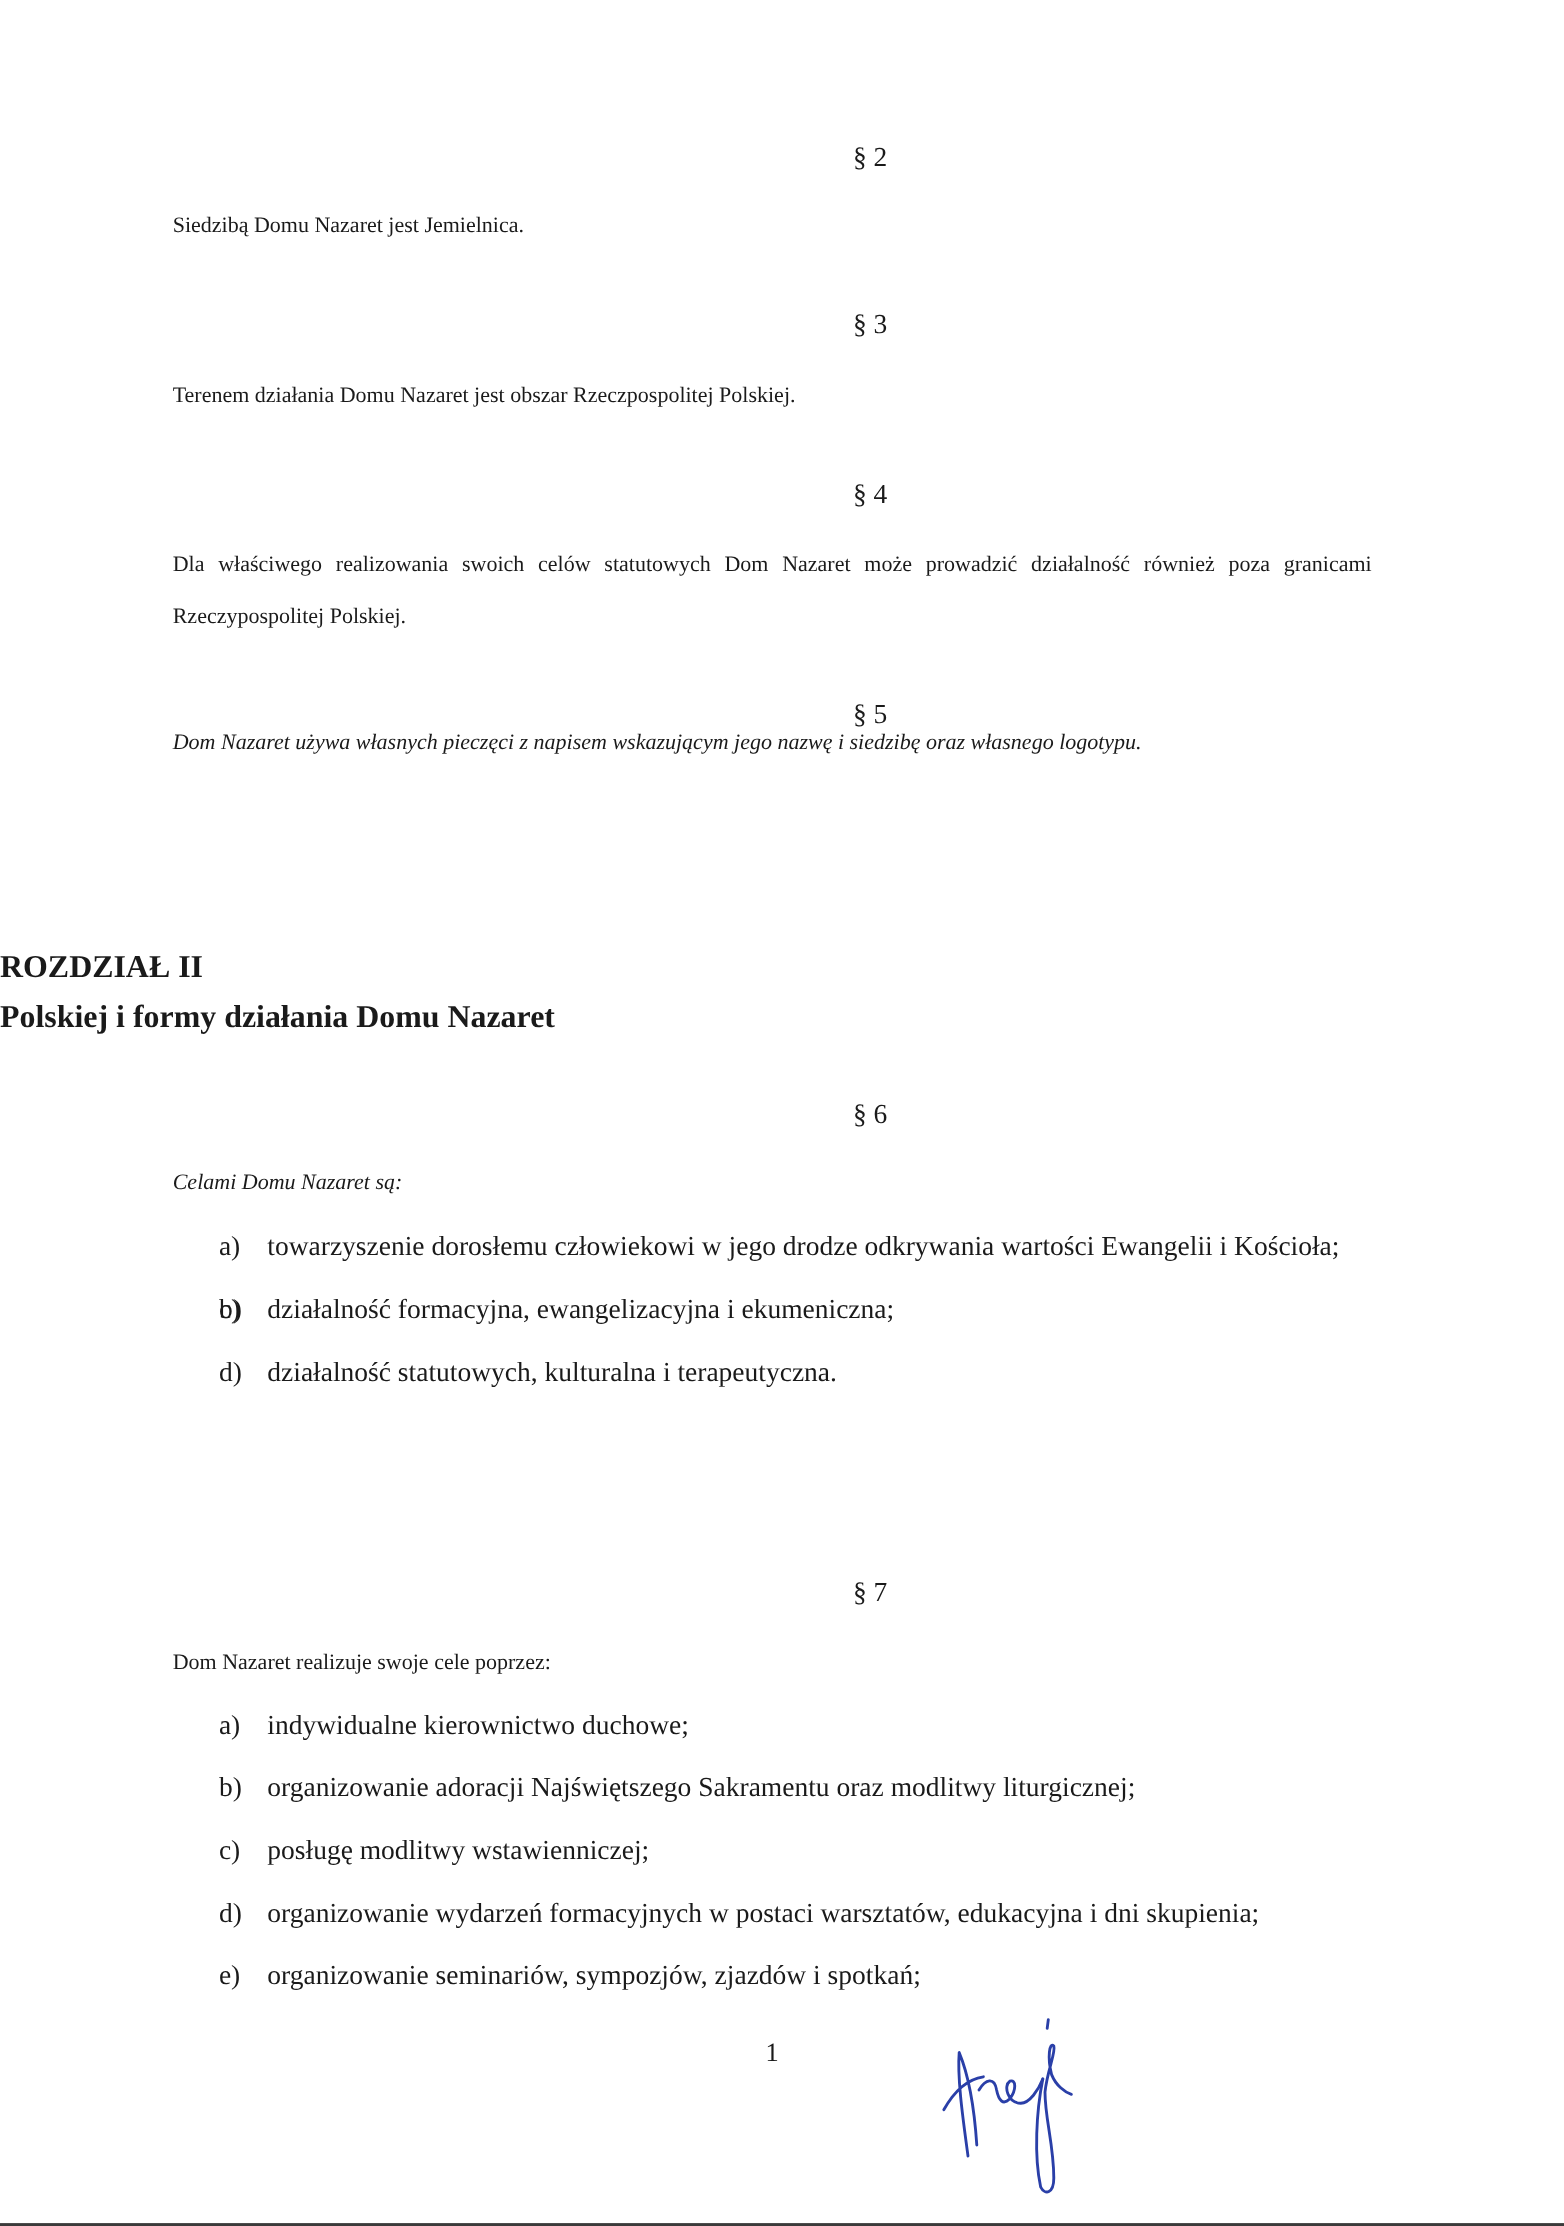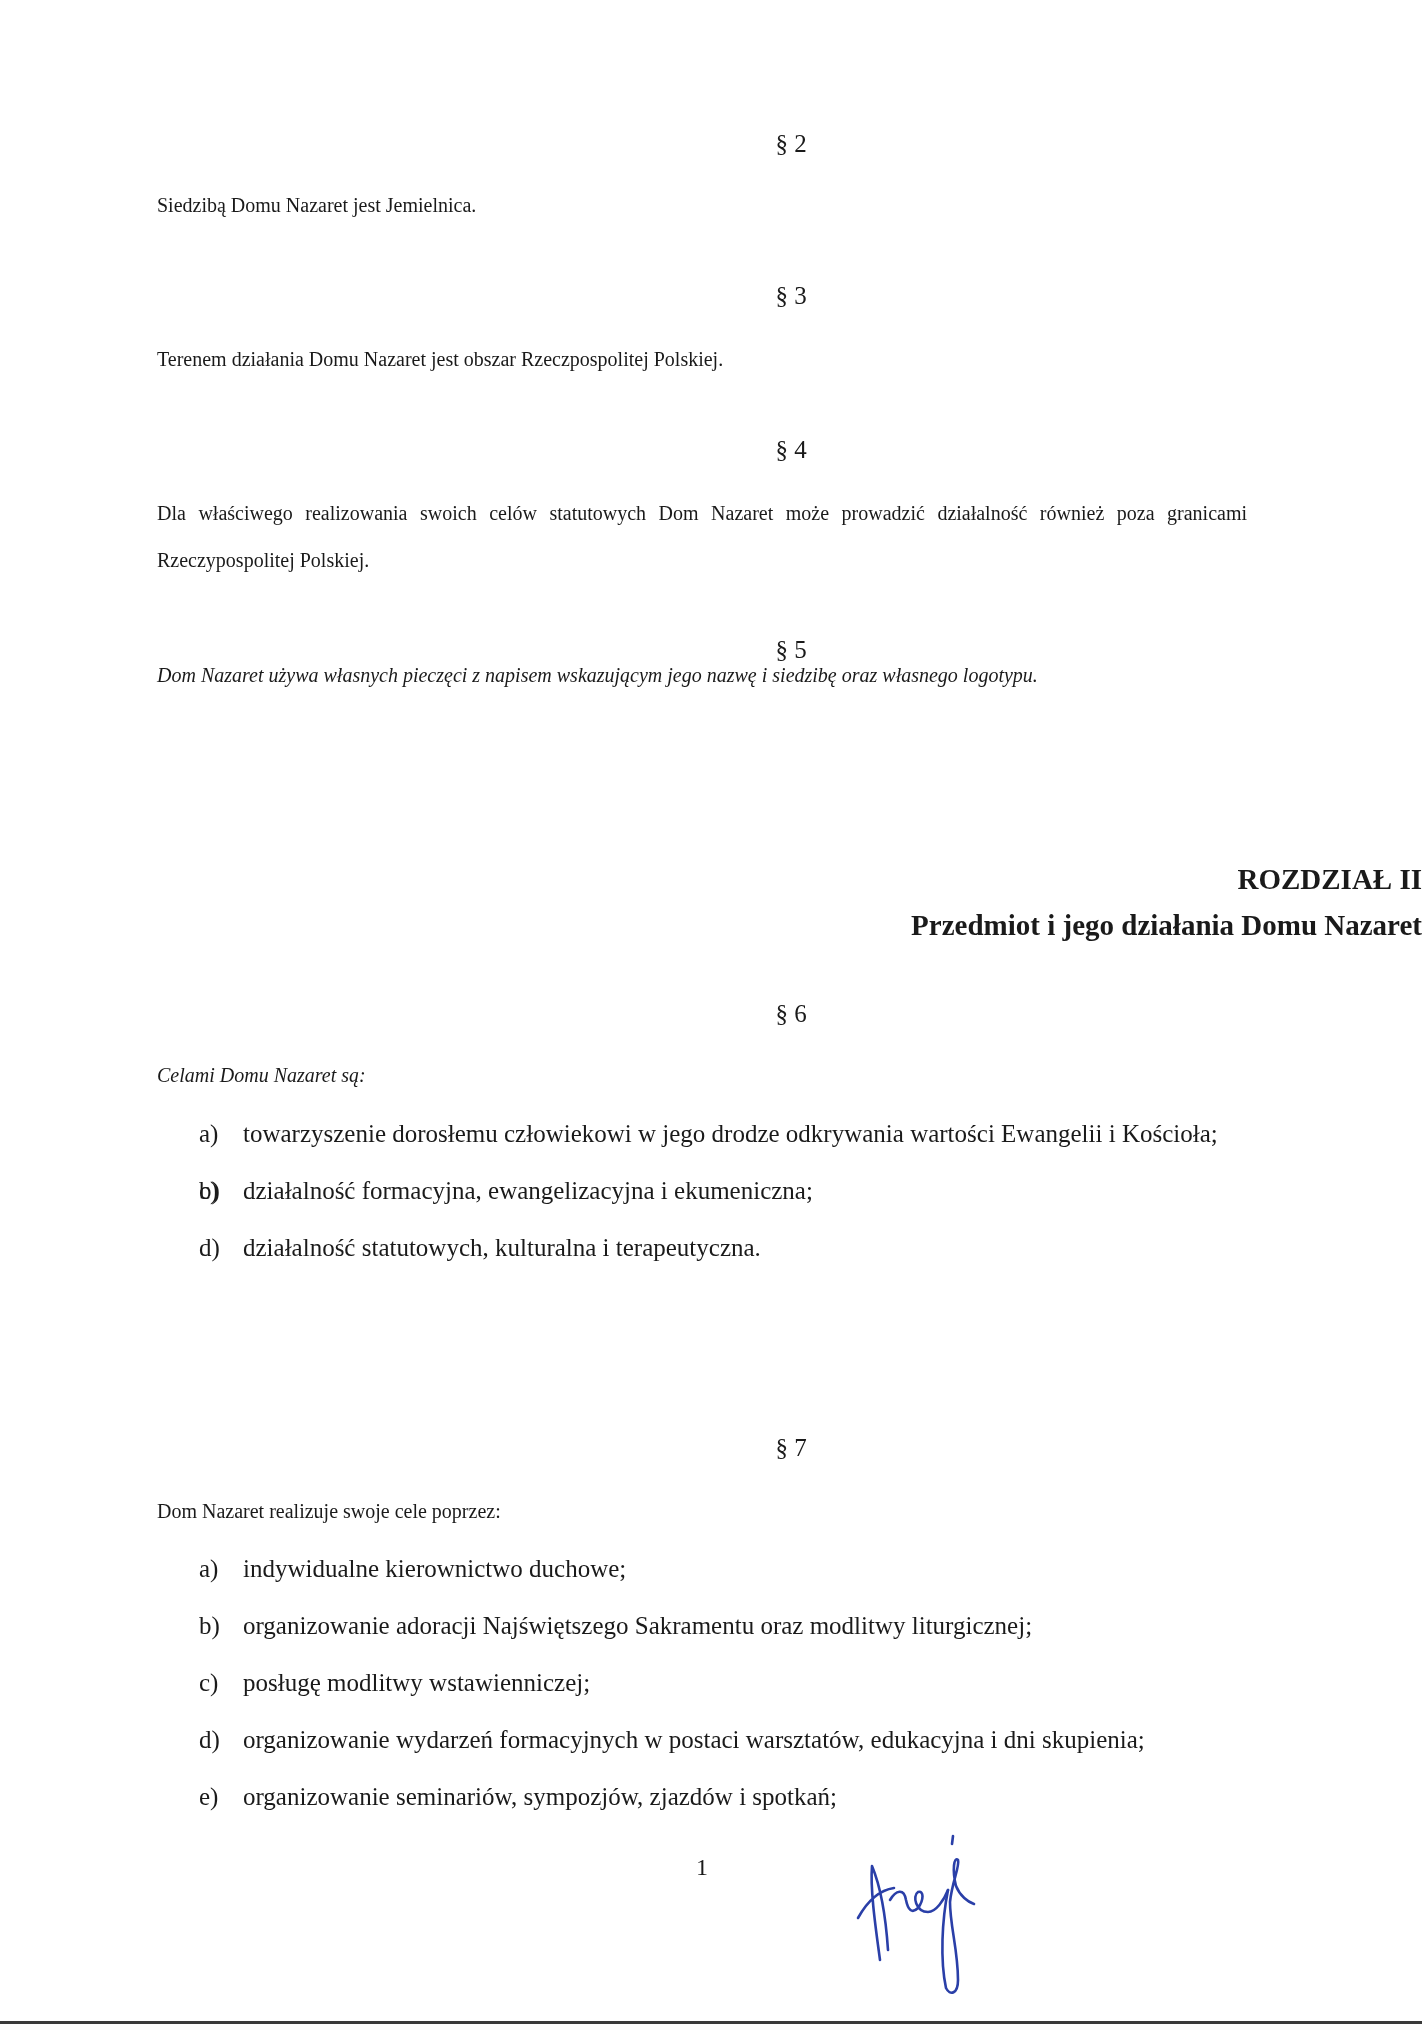--- a/index.html
+++ b/index.html
@@ -13,21 +13,21 @@
       position: absolute; left: 0; width: 1422px; text-align: center;
       font-size: 25px; padding-left: 0; box-sizing: border-box;
     }
     .para-mark span { display: inline-block; margin-left: 160px; }
     .text {
       position: absolute; left: 157px; width: 1090px; font-size: 20px;
       line-height: 47px; text-align: justify;
     }
     .text.single { text-align: left; }
     .chapter {
-      position: absolute; left: 0; width: 1422px; text-align: right;
+      position: absolute; left: 0; width: 1422px; text-align: left;
       font-weight: bold; font-size: 29px; line-height: 46px;
     }
     .chapter .title { font-size: 29px; }
     .list { position: absolute; left: 157px; width: 1090px; margin: 0; padding: 0; list-style: none; }
     .list li { position: relative; font-size: 25px; line-height: 47px; padding-left: 86px; text-align: justify; }
     .list li .marker { position: absolute; left: 42px; top: 0; }
     .page-number { position: absolute; left: 696px; top: 1854px; font-size: 24px; }
     .signature { position: absolute; left: 850px; top: 1830px; width: 150px; height: 170px; }
     .bottom-rule { position: absolute; left: 0; bottom: 0; width: 1422px; height: 3px; background: #3a3a3a; }
   </style>
@@ -43,21 +43,21 @@
   <div class="text single" style="top:336px;">Terenem działania Domu Nazaret jest obszar Rzeczpospolitej Polskiej.</div>
 
   <div class="para-mark" style="top:436px;"><span>§ 4</span></div>
   <div class="text" style="top:490px;">Dla właściwego realizowania swoich celów statutowych Dom Nazaret może prowadzić działalność również poza granicami Rzeczypospolitej Polskiej.</div>
 
   <div class="para-mark" style="top:636px;"><span>§ 5</span></div>
   <div class="text" style="top:652px;font-style:italic;">Dom Nazaret używa własnych pieczęci z napisem wskazującym jego nazwę i siedzibę oraz własnego logotypu.</div>
 
   <div class="chapter" style="top:856px;">
     <div>ROZDZIAŁ II</div>
-    <div class="title">Przedmiot i jego działania Domu Nazaret</div>
+    <div class="title">Polskiej i formy działania Domu Nazaret</div>
   </div>
 
   <div class="para-mark" style="top:1000px;"><span>§ 6</span></div>
   <div class="text single" style="top:1052px;font-style:italic;">Celami Domu Nazaret są:</div>
   <ul class="list" style="top:1110px;">
     <li><span class="marker">a)</span><span>towarzyszenie dorosłemu człowiekowi w jego drodze odkrywania wartości Ewangelii i Kościoła;</span></li>
     <li style="margin-top:10px;"><span class="marker">b)</span></li>
     <li style="margin-top:10px;"><span class="marker">c)</span><span>działalność formacyjna, ewangelizacyjna i ekumeniczna;</span></li>
     <li style="margin-top:10px;"><span class="marker">d)</span><span>działalność statutowych, kulturalna i terapeutyczna.</span></li>
   </ul>

